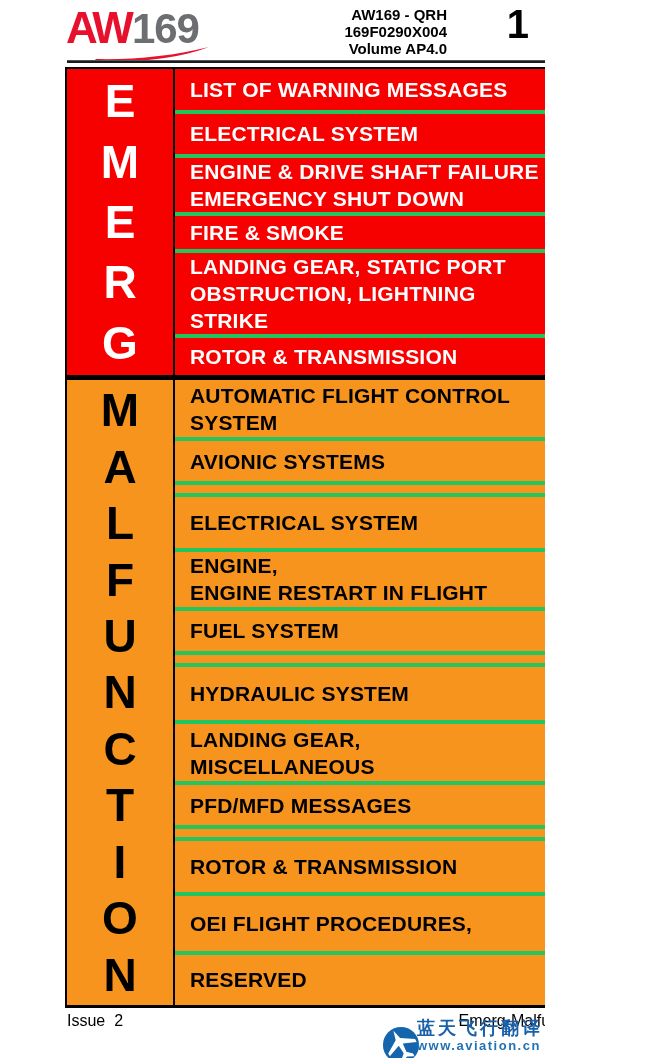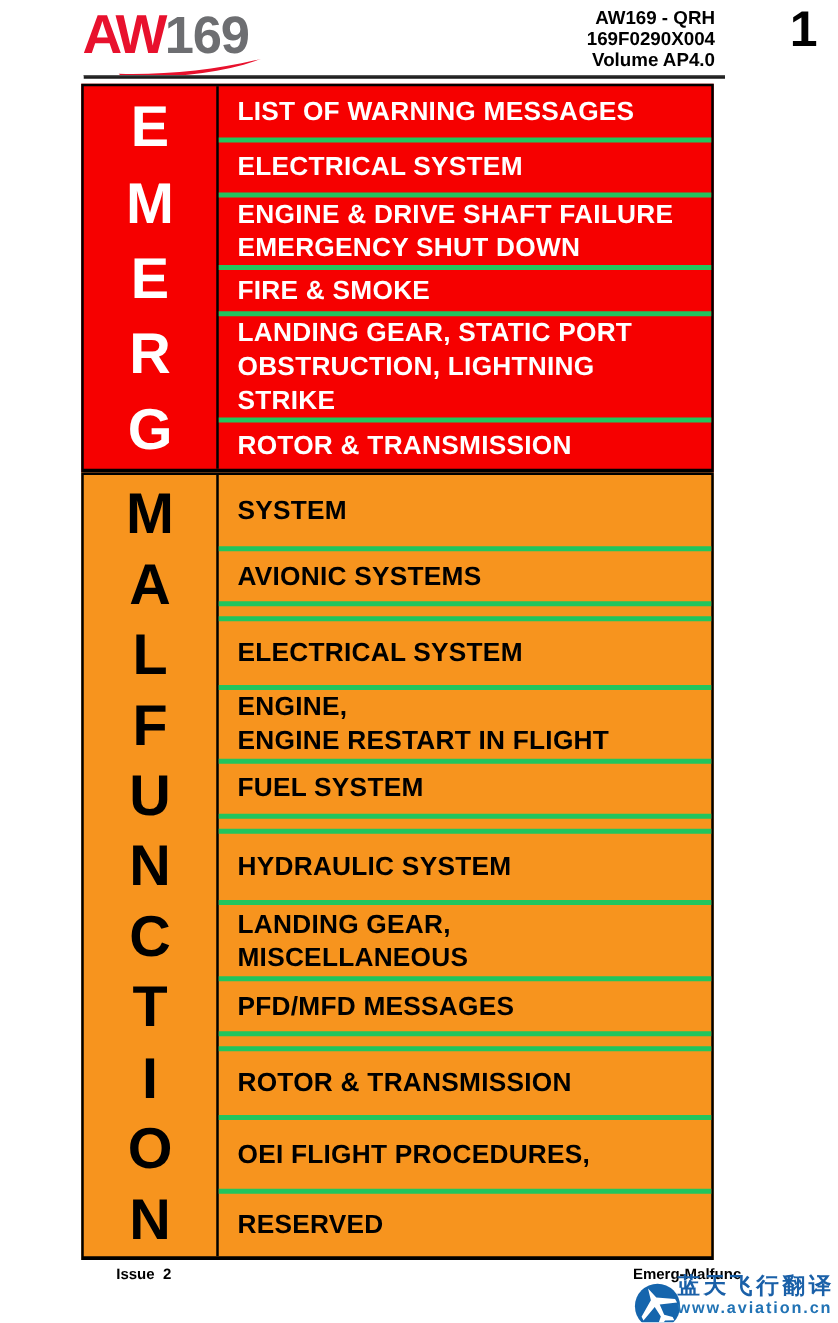--- a/index.html
+++ b/index.html
@@ -1,20 +1,20 @@
 <!DOCTYPE html>
 <html><head>
 <meta charset="utf-8">
 <style>
   * { box-sizing: border-box; margin: 0; padding: 0; }
   html,body { background:#ffffff; }
   body { font-family: "Liberation Sans", "DejaVu Sans", sans-serif; }
   .page {
     position: relative;
-    width: 670px;
+    width: 545px;
     height: 1058px;
     background: #ffffff;
     overflow: hidden;
   }
 
   
   .brand-logo { position:absolute; left:66px; top:6px; width:150px; height:56px; }
   .brand-aw {
     font-size:44px; font-weight:bold; color:#e8112d;
     letter-spacing:-3px; line-height:44px; display:inline-block;
@@ -69,21 +69,21 @@
     padding-left:15px; padding-right:12px;
     font-size:21px; font-weight:bold; line-height:27px;
     letter-spacing:0.2px;
   }
   .row-spacer { flex:8 0 0; }
 
   
   .footer {
     position:absolute; left:67px; top:1012px; width:500px;
     display:flex; justify-content:space-between;
-    font-size:12px; font-weight:bold; color:#000;margin-left:26px;
+    font-size:16px; font-weight:normal; color:#000;
   }
   .issue-label { white-space:pre; }
 
   
   .watermark {
     position:absolute; right:2px; bottom:-6px;
     display:flex; align-items:flex-start;
   }
   .watermark-logo { width:38px; height:38px; margin-top:8px; margin-right:-3px; flex:0 0 auto; }
   .watermark-text { display:flex; flex-direction:column; }
@@ -161,20 +161,21 @@
         <span>U</span>
         <span>N</span>
         <span>C</span>
         <span>T</span>
         <span>I</span>
         <span>O</span>
         <span>N</span>
       </div>
       <div class="rows-col">
         <div class="tab-row" style="flex:57 0 0">
+          <span>AUTOMATIC FLIGHT CONTROL</span>
           <span>SYSTEM</span>
         </div>
         <div class="tab-row" style="flex:40 0 0">
           <span>AVIONIC SYSTEMS</span>
         </div>
         <div class="row-spacer"></div>
         <div class="tab-row" style="flex:50 0 0">
           <span>ELECTRICAL SYSTEM</span>
         </div>
         <div class="tab-row" style="flex:55 0 0">

